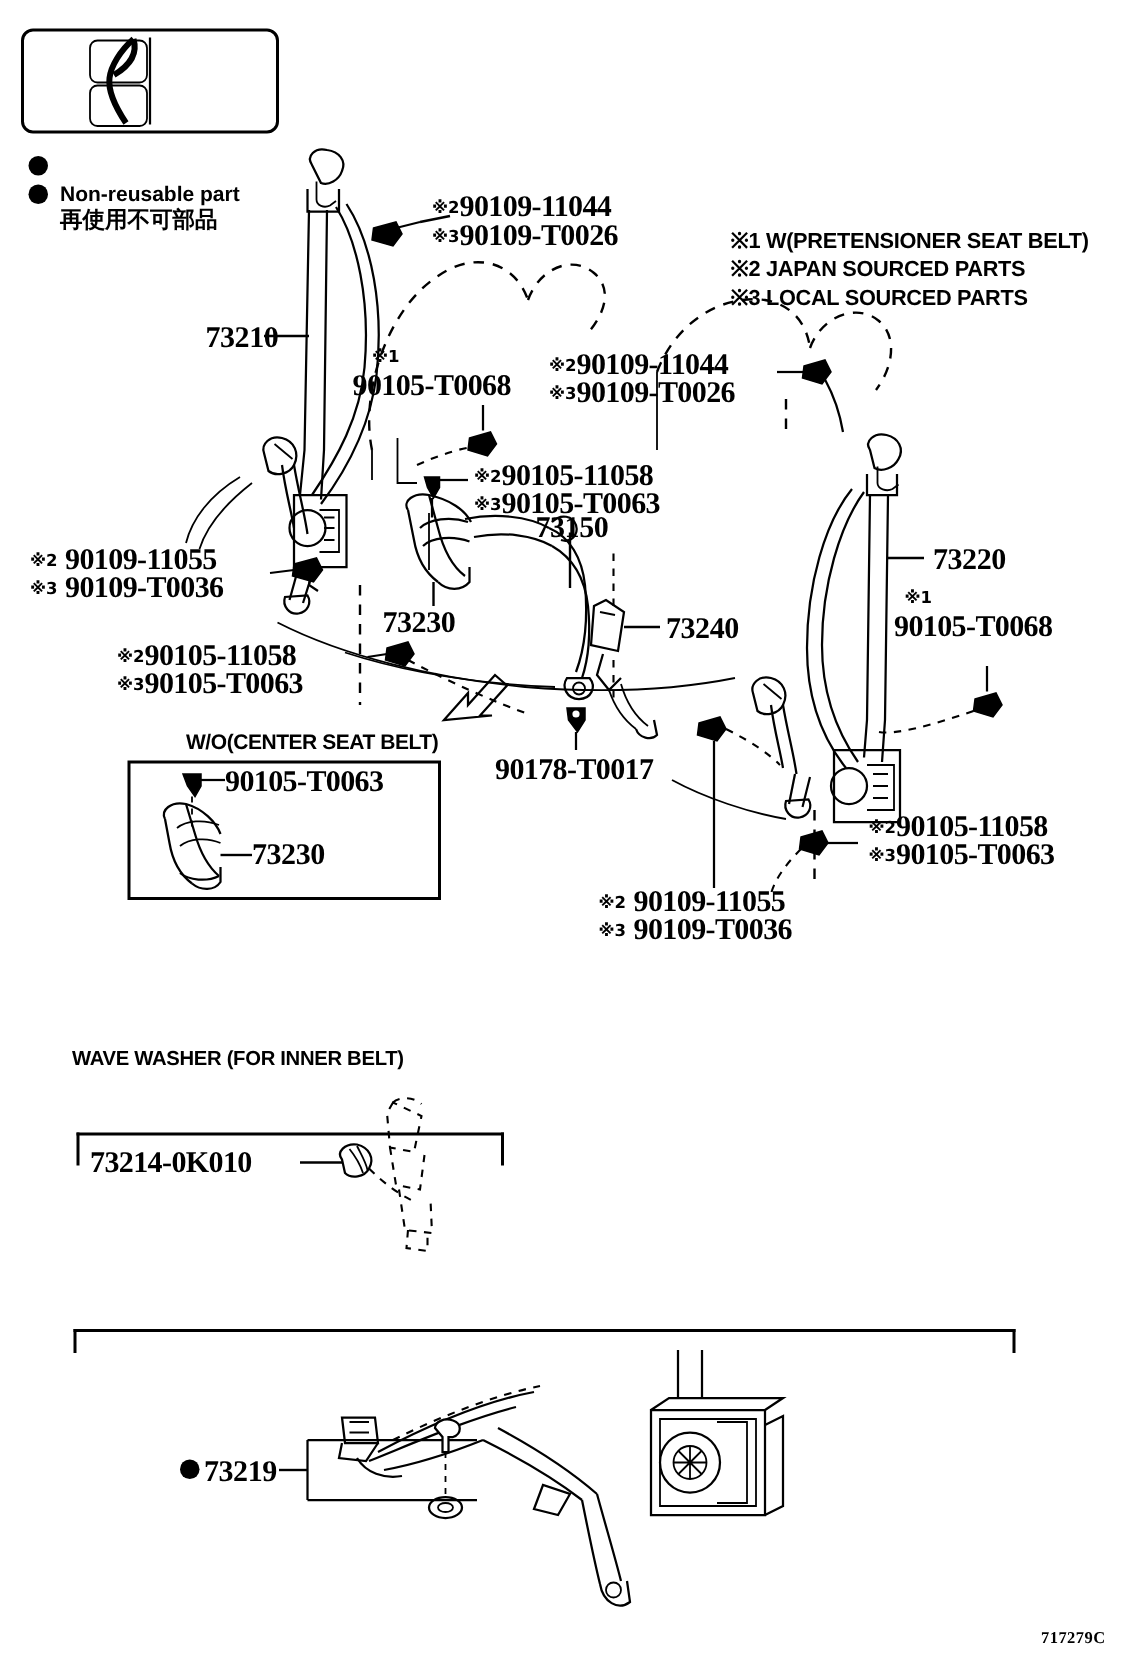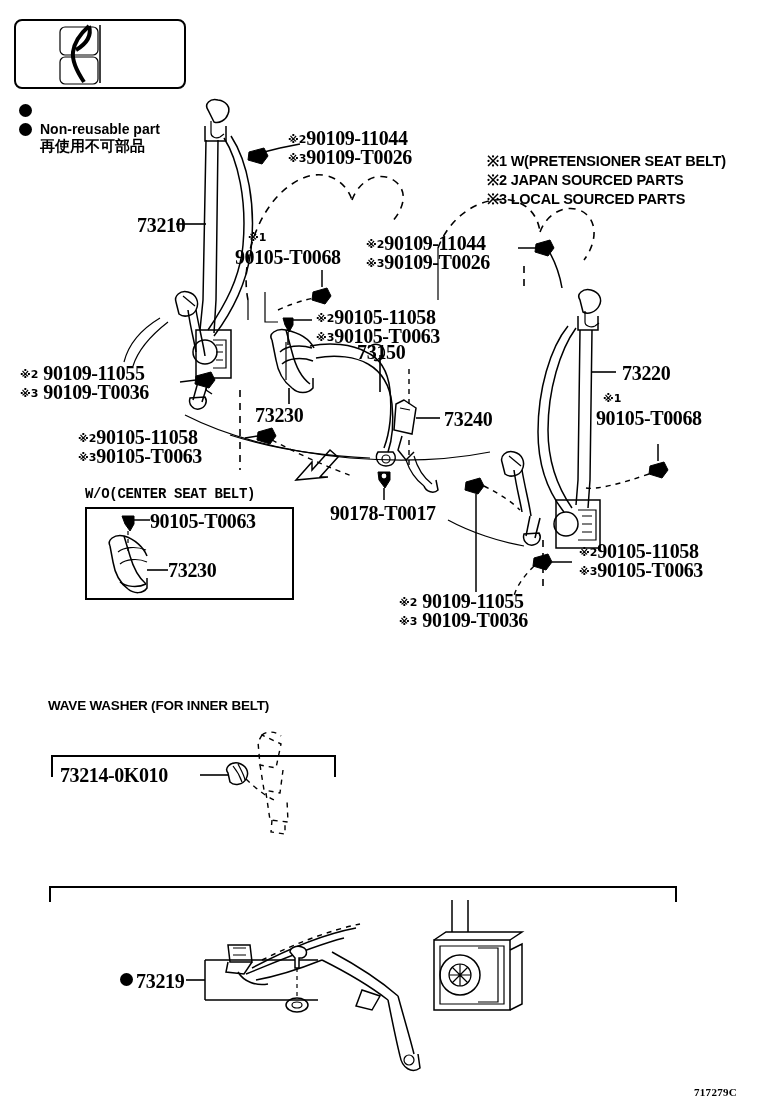--- a/index.html
+++ b/index.html
@@ -42,24 +42,25 @@
     font-weight: bold;
     vertical-align: 2px;
   }
   .legend-line {
     font-family: "Liberation Sans", sans-serif;
     font-weight: bold;
     font-size: 14.5px;
     letter-spacing: -0.2px;
   }
   .cap {
-    font-family: Liberation Mono, monospace;
+    font-family: Liberation Sans, sans-serif;
     font-weight: bold;
     font-size: 14px;
     letter-spacing: -0.3px;
+    margin-left: 39px;
   }
   .cap-sm {
     font-family: "Liberation Sans", sans-serif;
     font-weight: bold;
     font-size: 13.5px;
     letter-spacing: -0.2px;
   }
   .jp {
     font-family: "DejaVu Sans", sans-serif;
     font-weight: bold;

